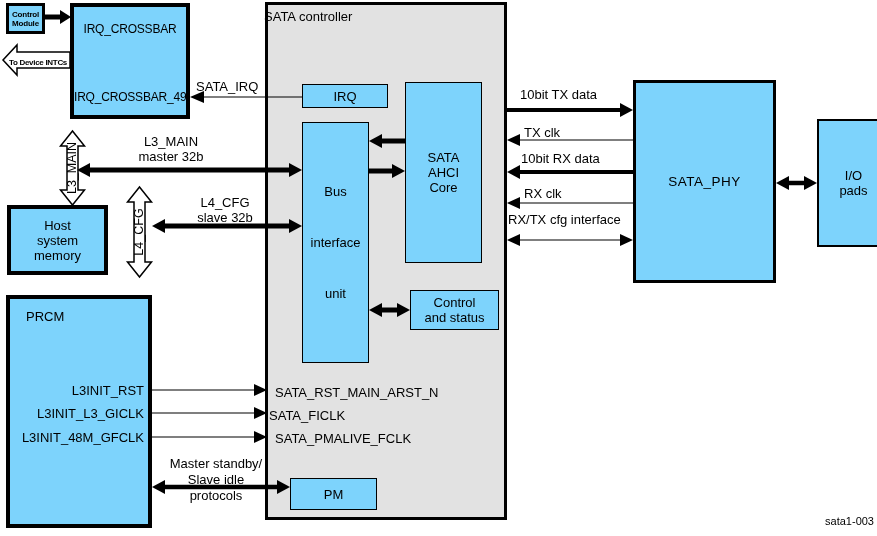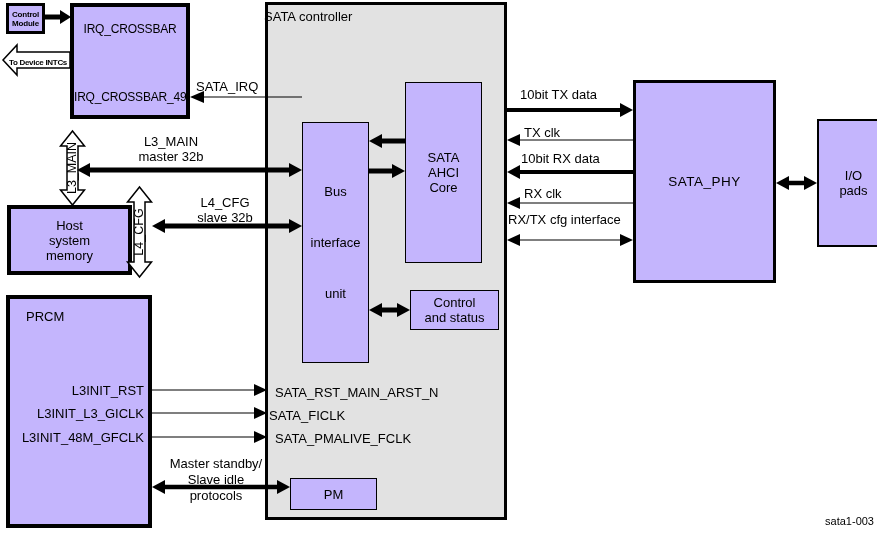--- a/index.html
+++ b/index.html
@@ -1,20 +1,20 @@
 <!DOCTYPE html>
 <html><head>
 <meta charset="utf-8">
 <style>
   html,body{margin:0;padding:0;background:#fff;}
   .canvas{
     position:relative;width:877px;height:536px;background:#ffffff;
     font-family:"Liberation Sans","DejaVu Sans",sans-serif;color:#000;overflow:hidden;
   }
-  .box{position:absolute;box-sizing:border-box;background:#c4b5fd;}
+  .box{position:absolute;box-sizing:border-box;background:#7dd3fc;}
   .b4{border:4px solid #000;}
   .b3{border:3px solid #000;}
   .b25{border:2.5px solid #000;}
   .b15{border:1.5px solid #000;}
   .cc{display:flex;flex-direction:column;align-items:center;justify-content:center;text-align:center;}
   .lbl{position:absolute;white-space:nowrap;font-size:13px;line-height:15px;z-index:3;}
   .lbl.center{text-align:center;white-space:normal;}
   .wires{position:absolute;left:0;top:0;z-index:2;pointer-events:none;}
   .rot{position:absolute;z-index:3;font-size:12.5px;white-space:nowrap;
        transform:translate(-50%,-50%) rotate(-90deg);}
@@ -36,33 +36,36 @@
   <div class="box b3 cc z1" style="left:6px;top:3px;width:39px;height:31px;">
     <span class="small-bold">Control</span>
     <span class="small-bold">Module</span>
   </div>
 
   <div class="box b4 z1" style="left:70px;top:3px;width:120px;height:116px;">
     <div class="xbar-lbl" style="top:15px;">IRQ_CROSSBAR</div>
     <div class="xbar-lbl" style="bottom:11px;">IRQ_CROSSBAR_49</div>
   </div>
 
-  <div class="box b4 cc z1" style="left:7px;top:205px;width:125px;height:70px;font-size:13px;line-height:15px;">
+  <div class="box b4 cc z1" style="left:7px;top:205px;width:101px;height:70px;font-size:13px;line-height:15px;">
     <span>Host</span>
     <span>system</span>
     <span>memory</span>
   </div>
 
   <div class="box b4 z1" style="left:6px;top:295px;width:146px;height:233px;">
     <div class="sig" style="position:absolute;left:16px;top:10px;">PRCM</div>
     <div class="sig" style="position:absolute;right:4px;top:84px;text-align:right;">L3INIT_RST</div>
     <div class="sig" style="position:absolute;right:4px;top:107px;text-align:right;">L3INIT_L3_GICLK</div>
     <div class="sig" style="position:absolute;right:4px;top:131px;text-align:right;">L3INIT_48M_GFCLK</div>
   </div>
 
+  <div class="box b15 cc z1" style="left:302px;top:84px;width:86px;height:24px;font-size:13px;">
+    <span>IRQ</span>
+  </div>
 
   <div class="box b15 cc z1" style="left:302px;top:122px;width:67px;height:241px;font-size:13px;line-height:15px;gap:36px;">
     <span>Bus</span>
     <span>interface</span>
     <span>unit</span>
   </div>
 
   <div class="box b15 cc z1" style="left:405px;top:82px;width:77px;height:181px;font-size:13px;line-height:15px;">
     <span>SATA</span>
     <span>AHCI</span>

